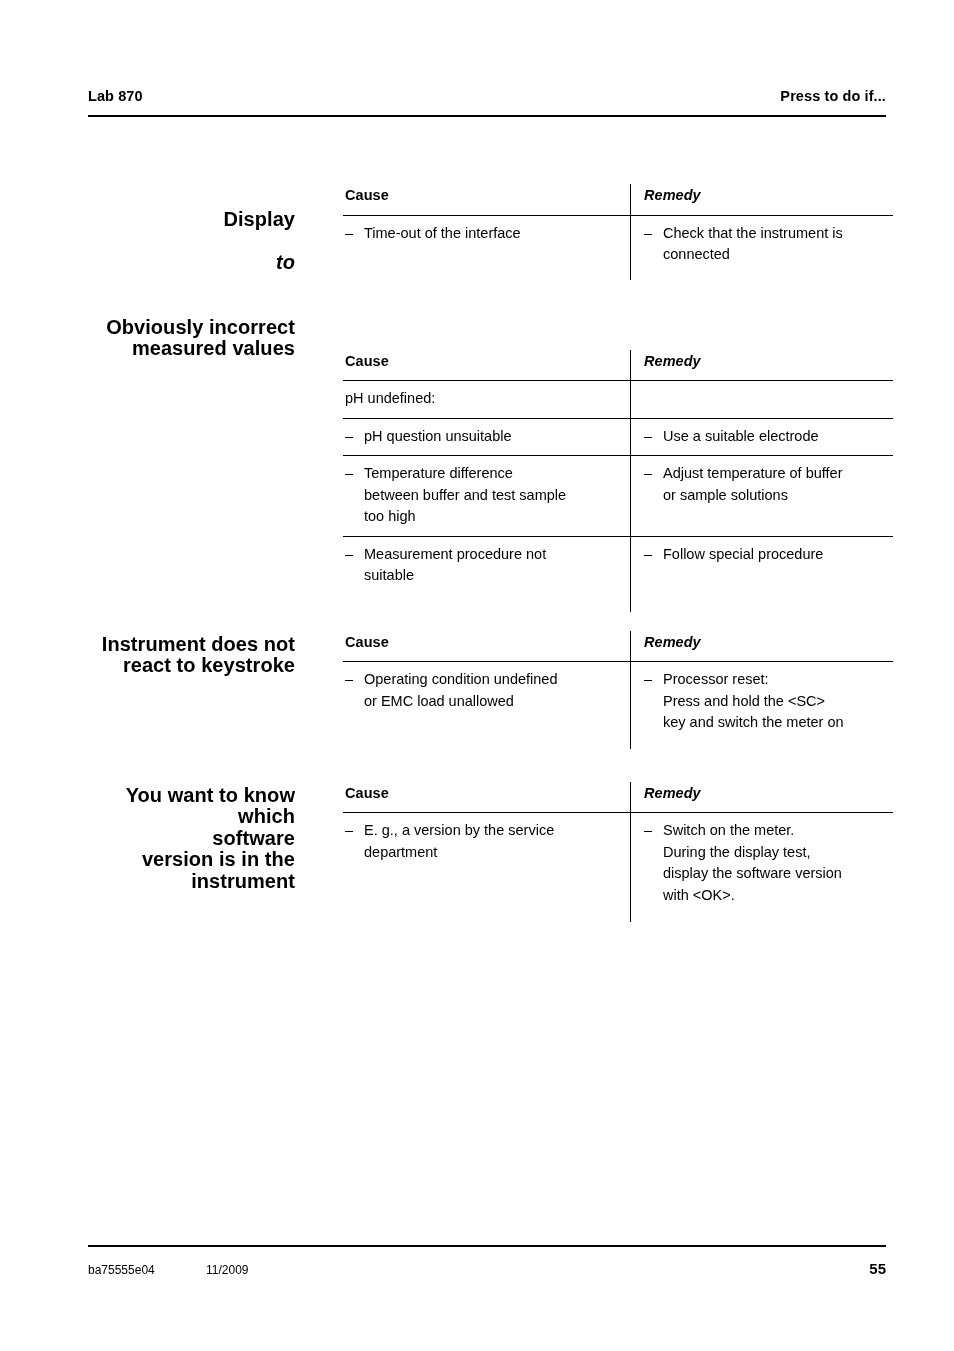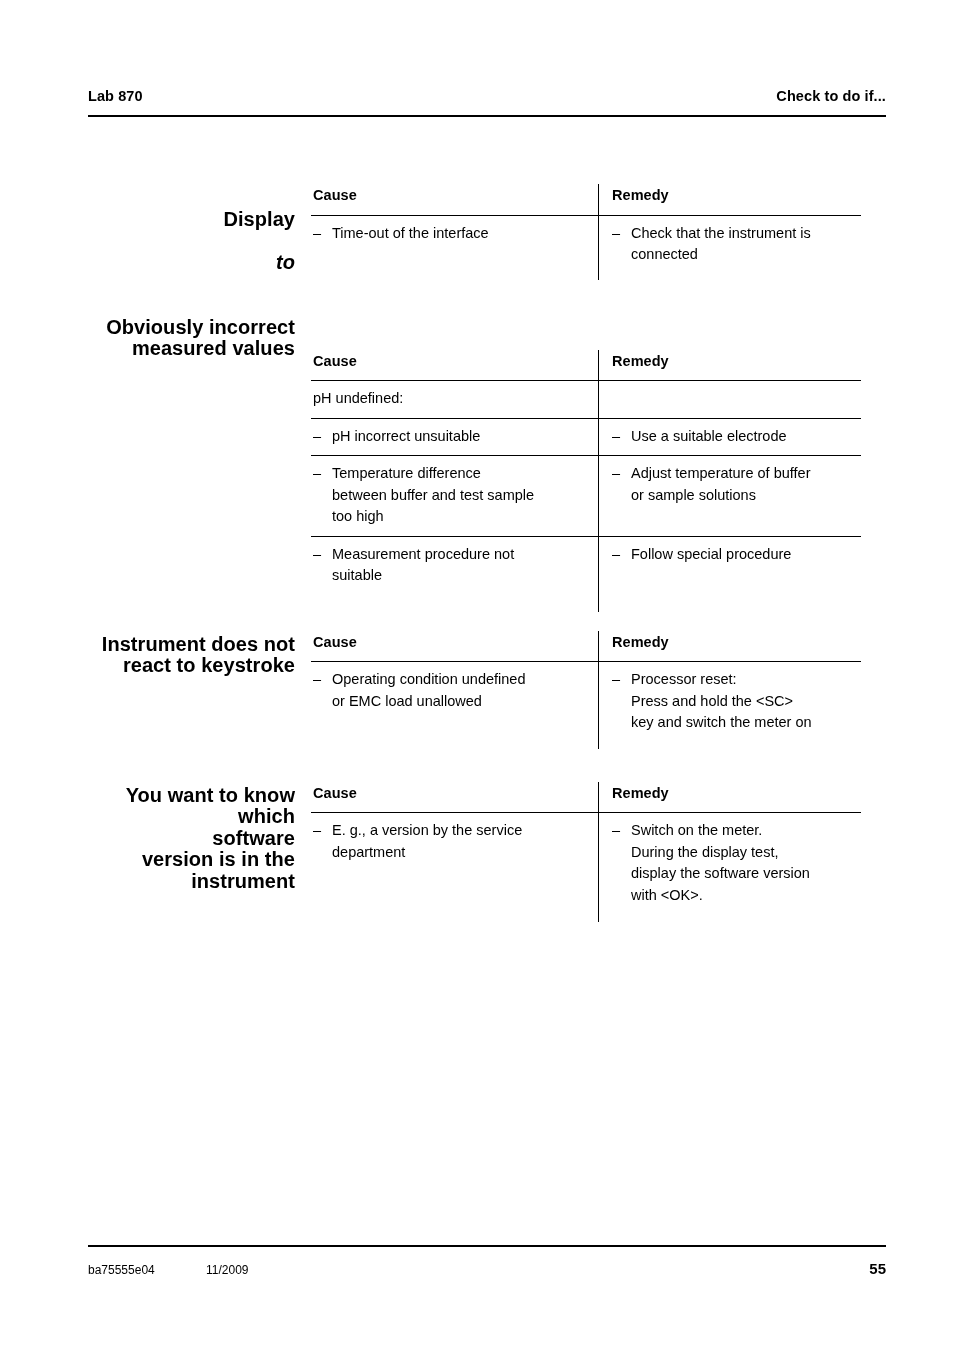--- a/index.html
+++ b/index.html
@@ -71,21 +71,21 @@
     line-height: 21.5px;
     padding-top: 3px;
     white-space: pre-line;
     letter-spacing: 0.05px;
   }
   .margin-label .ital {
     font-style: italic;
   }
 
   .table-wrap {
-    margin-left: 16px;      
+    margin-left: 48px;      
     width: 550px;           
     position: relative;
   }
 
   table.tbl {
     border-collapse: collapse;
     width: 550px;
     table-layout: fixed;
     position: relative;
   }
@@ -102,21 +102,21 @@
 
   
   table.tbl thead th {
     font-weight: bold;
     text-align: left;
     border-bottom: 1.6px solid #000000;
     padding: 1px 10px 8px 0;
     letter-spacing: 0.05px;
   }
   table.tbl thead th.cause  { padding-left: 2px; }
-  table.tbl thead th.remedy { padding-left: 13px; }
+  table.tbl thead th.remedy { padding-left: 13px; font-style: italic; }
 
   
   table.tbl tbody td {
     border-bottom: 1.1px solid #000000;
     padding: 7px 12px 8px 0;
   }
   table.tbl tbody tr:last-child td {
     border-bottom: none;
     padding-bottom: 26px;
   }
@@ -176,21 +176,21 @@
     font-weight: bold;
   }
 </style>
 </head>
 <body>
 
 <div class="page">
 
   <div class="page-header">
     <span>Lab 870</span>
-    <span>Check to do if...</span>
+    <span>Press to do if...</span>
   </div>
   <div class="header-rule"></div>
 
   <div class="content">
 
     <div class="block" style="margin-bottom:22px;">
       <div class="margin-label">
         <div>Display</div>
         <div class="ital">to</div>
       </div>
@@ -250,21 +250,21 @@
                 <div class="plain">pH undefined:</div>
               </td>
               <td class="remedy">
                 <div class="plain"></div>
               </td>
             </tr>
             <tr>
               <td class="cause">
                 <div class="item">
                   <span class="dash">–</span>
-                  <span class="txt">pH incorrect unsuitable</span>
+                  <span class="txt">pH question unsuitable</span>
                 </div>
               </td>
               <td class="remedy">
                 <div class="item">
                   <span class="dash">–</span>
                   <span class="txt">Use a suitable electrode</span>
                 </div>
               </td>
             </tr>
             <tr>

